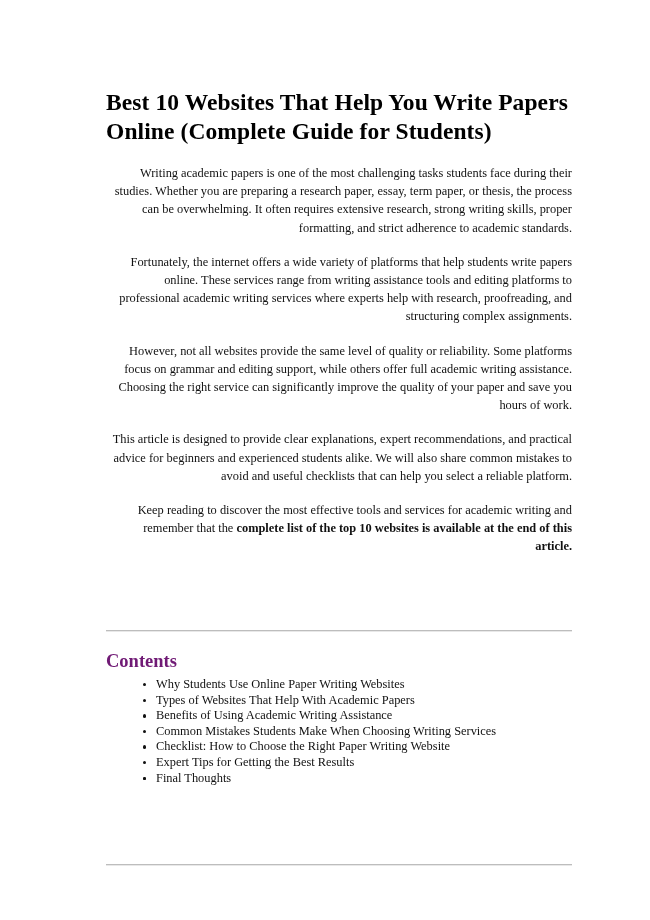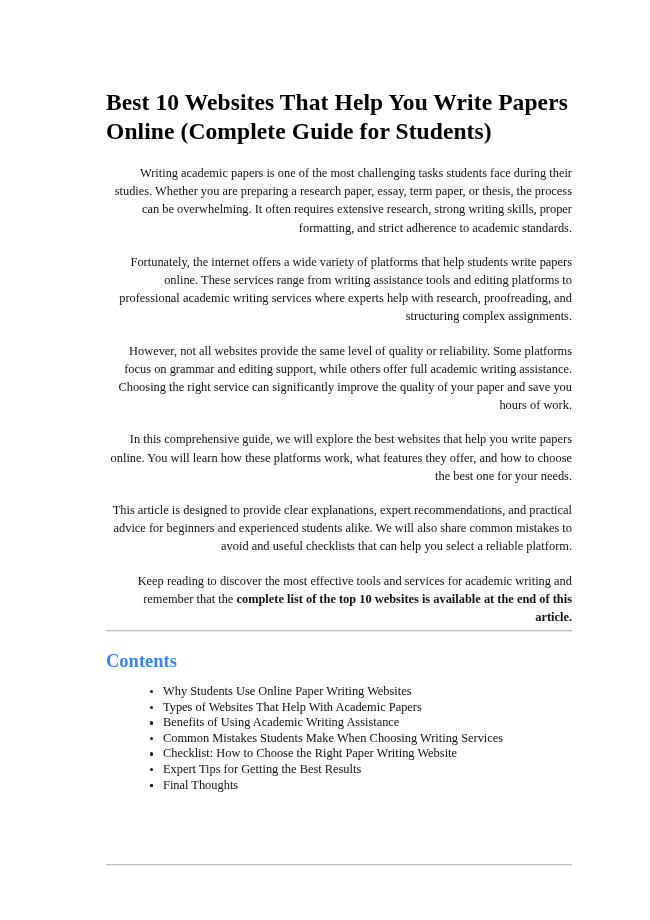--- a/index.html
+++ b/index.html
@@ -67,25 +67,25 @@
     position: absolute;
     left: 106px;
     top: 650px;
     width: 466px;
   }
   .contents-title {
     font-size: 18.5px;
     font-weight: bold;
     line-height: 22px;
     margin: 0 0 5px 0;
-    color: #3b82f6;
+    color: #701a75;
   }
   ul.toc {
     list-style: none;
-    margin: 12px;
+    margin: 5px;
     padding: 0 0 0 32px;
   }
   ul.toc li {
     position: relative;
     font-size: 12.4px;
     line-height: 15.6px;
     padding-left: 13px;
     margin: 0;
     color: #111;
     white-space: nowrap;
@@ -109,21 +109,20 @@
   <div class="content">
 
     <h1 class="doc-title">Best 10 Websites That Help You Write Papers Online (Complete Guide for Students)</h1>
 
     <p class="para">Writing academic papers is one of the most challenging tasks students face during their studies. Whether you are preparing a research paper, essay, term paper, or thesis, the process can be overwhelming. It often requires extensive research, strong writing skills, proper formatting, and strict adherence to academic standards.</p>
 
     <p class="para">Fortunately, the internet offers a wide variety of platforms that help students write papers online. These services range from writing assistance tools and editing platforms to professional academic writing services where experts help with research, proofreading, and structuring complex assignments.</p>
 
     <p class="para">However, not all websites provide the same level of quality or reliability. Some platforms focus on grammar and editing support, while others offer full academic writing assistance. Choosing the right service can significantly improve the quality of your paper and save you hours of work.</p>
 
-    <p class="para">In this comprehensive guide, we will explore the best websites that help you write papers online. You will learn how these platforms work, what features they offer, and how to choose the best one for your needs.</p>
 
     <p class="para">This article is designed to provide clear explanations, expert recommendations, and practical advice for beginners and experienced students alike. We will also share common mistakes to avoid and useful checklists that can help you select a reliable platform.</p>
 
     <p class="para last"><span>Keep reading to discover the most effective tools and services for academic writing and remember that the </span><b class="bold">complete list of the top 10 websites is available at the end of this article.</b></p>
 
   </div>
 
   <div class="rule rule-top"></div>
 
   <div class="contents-block">

